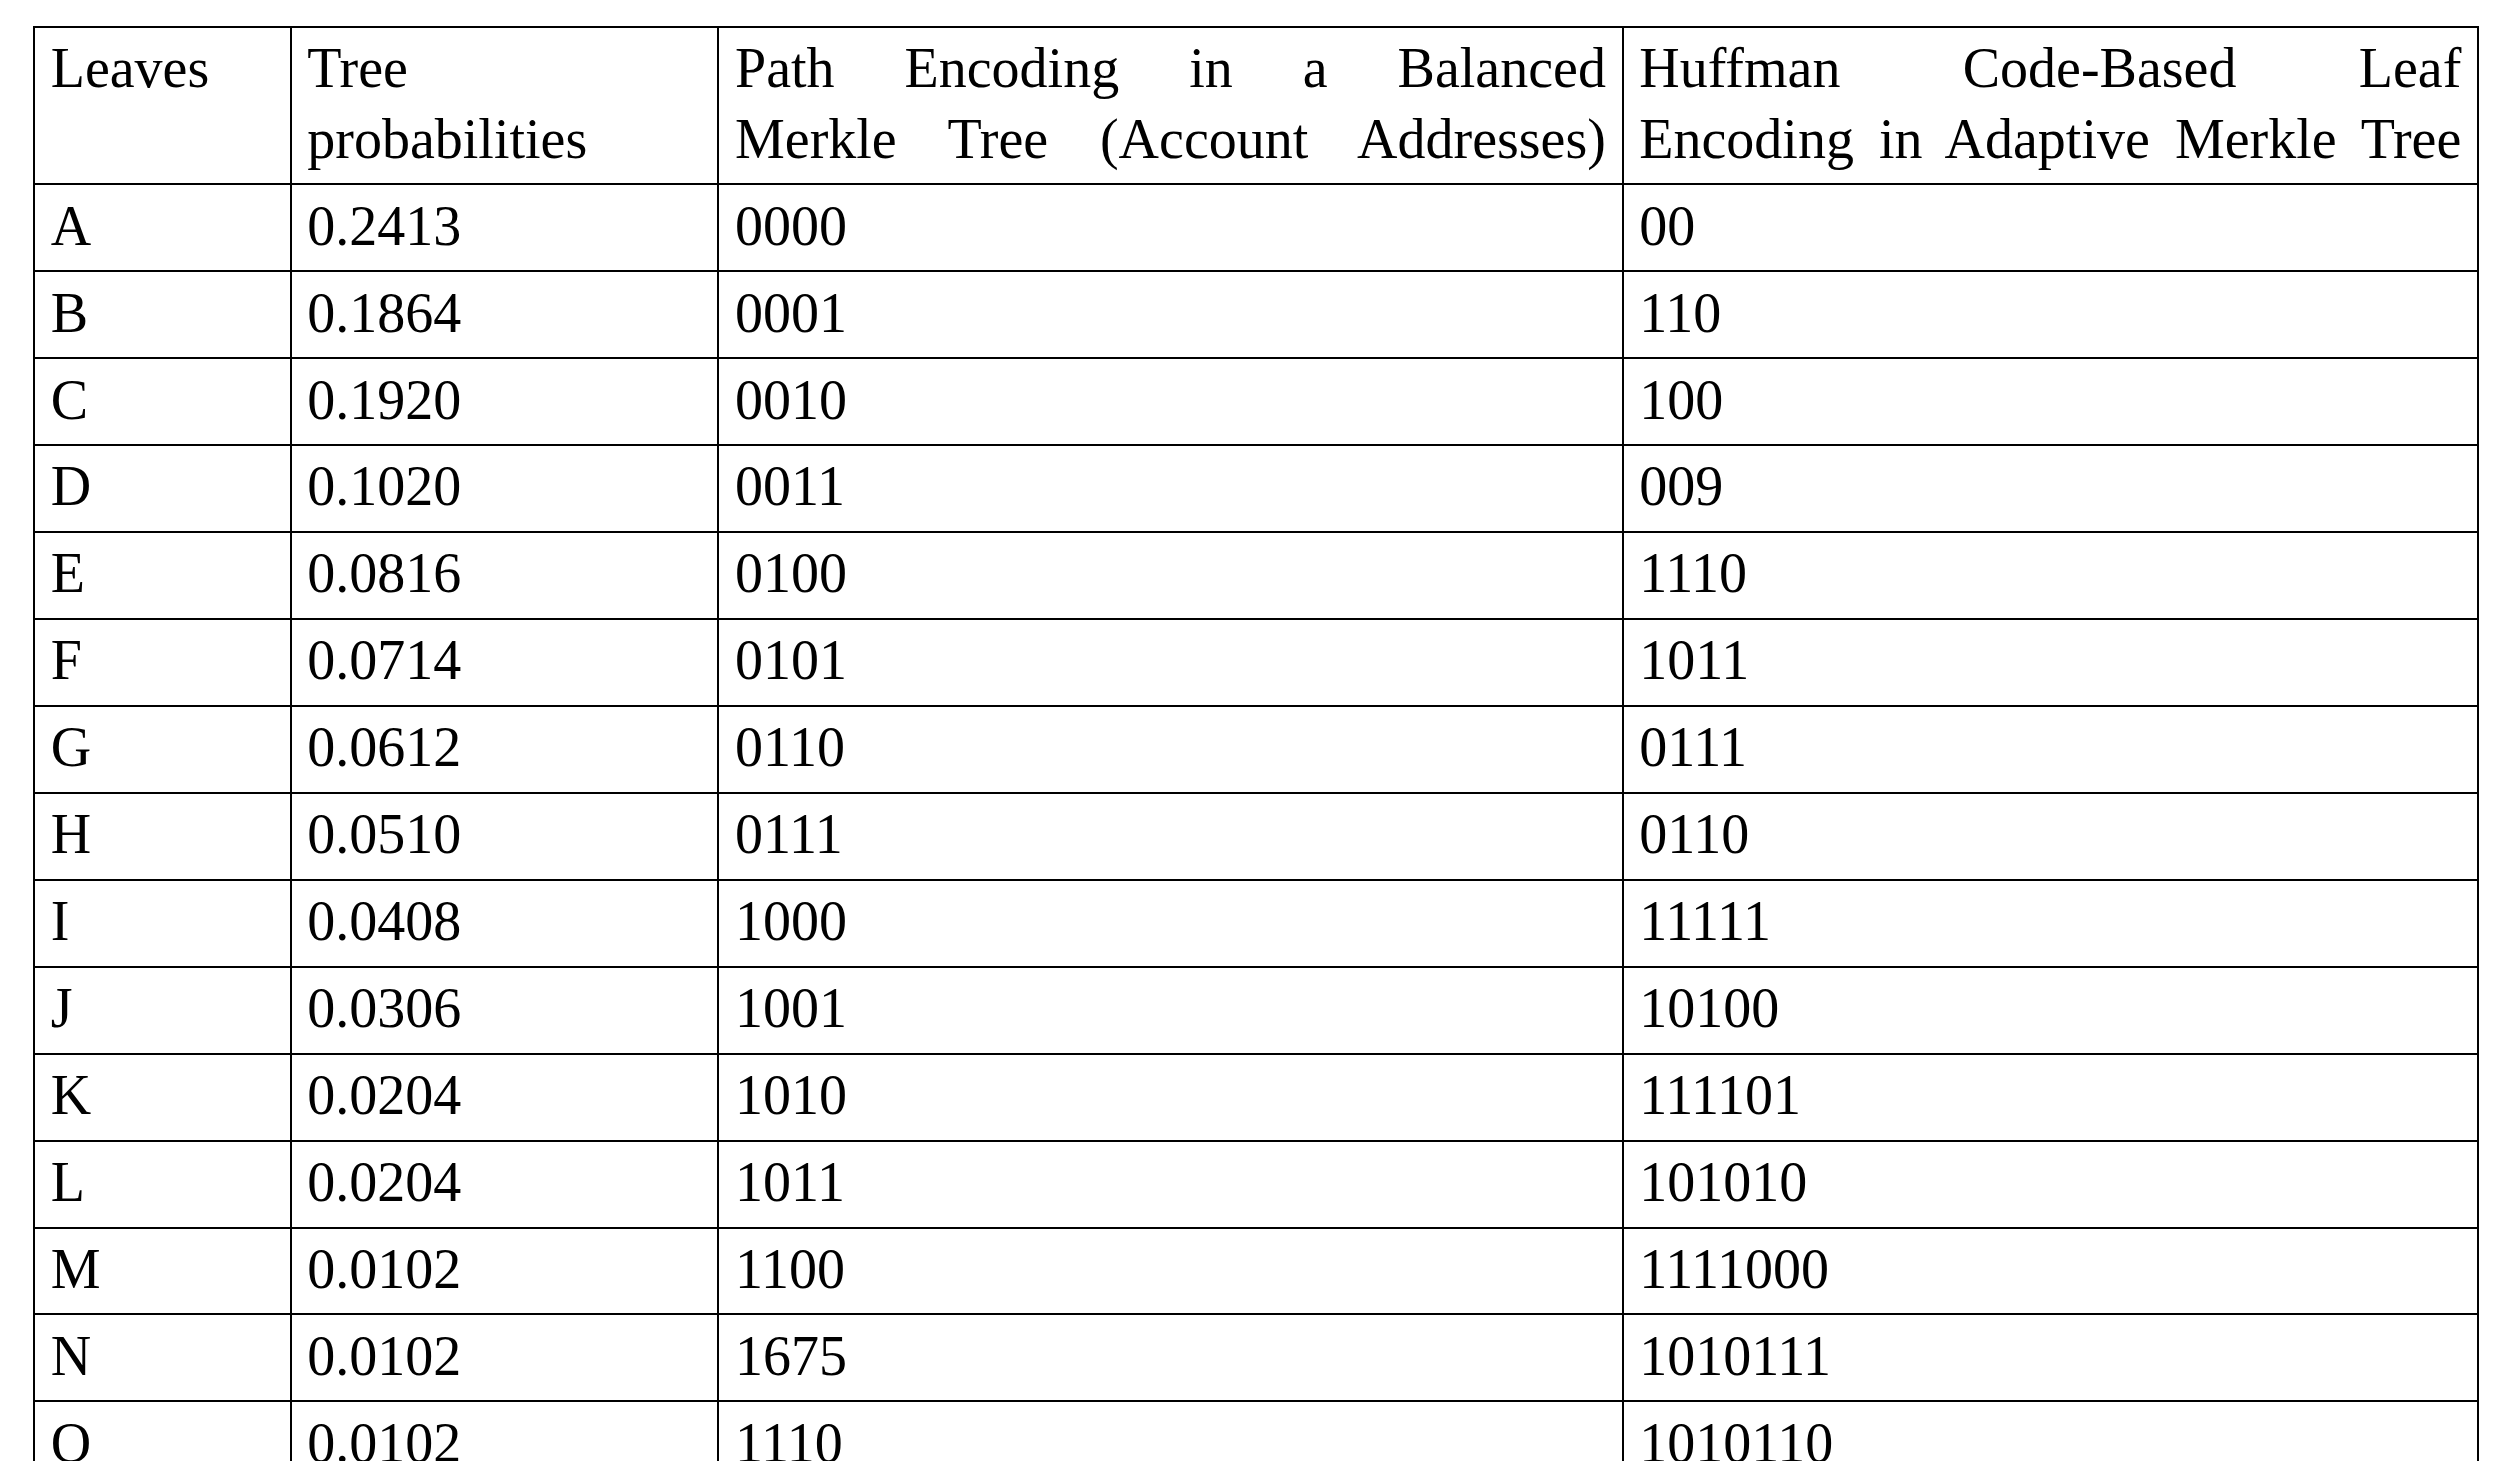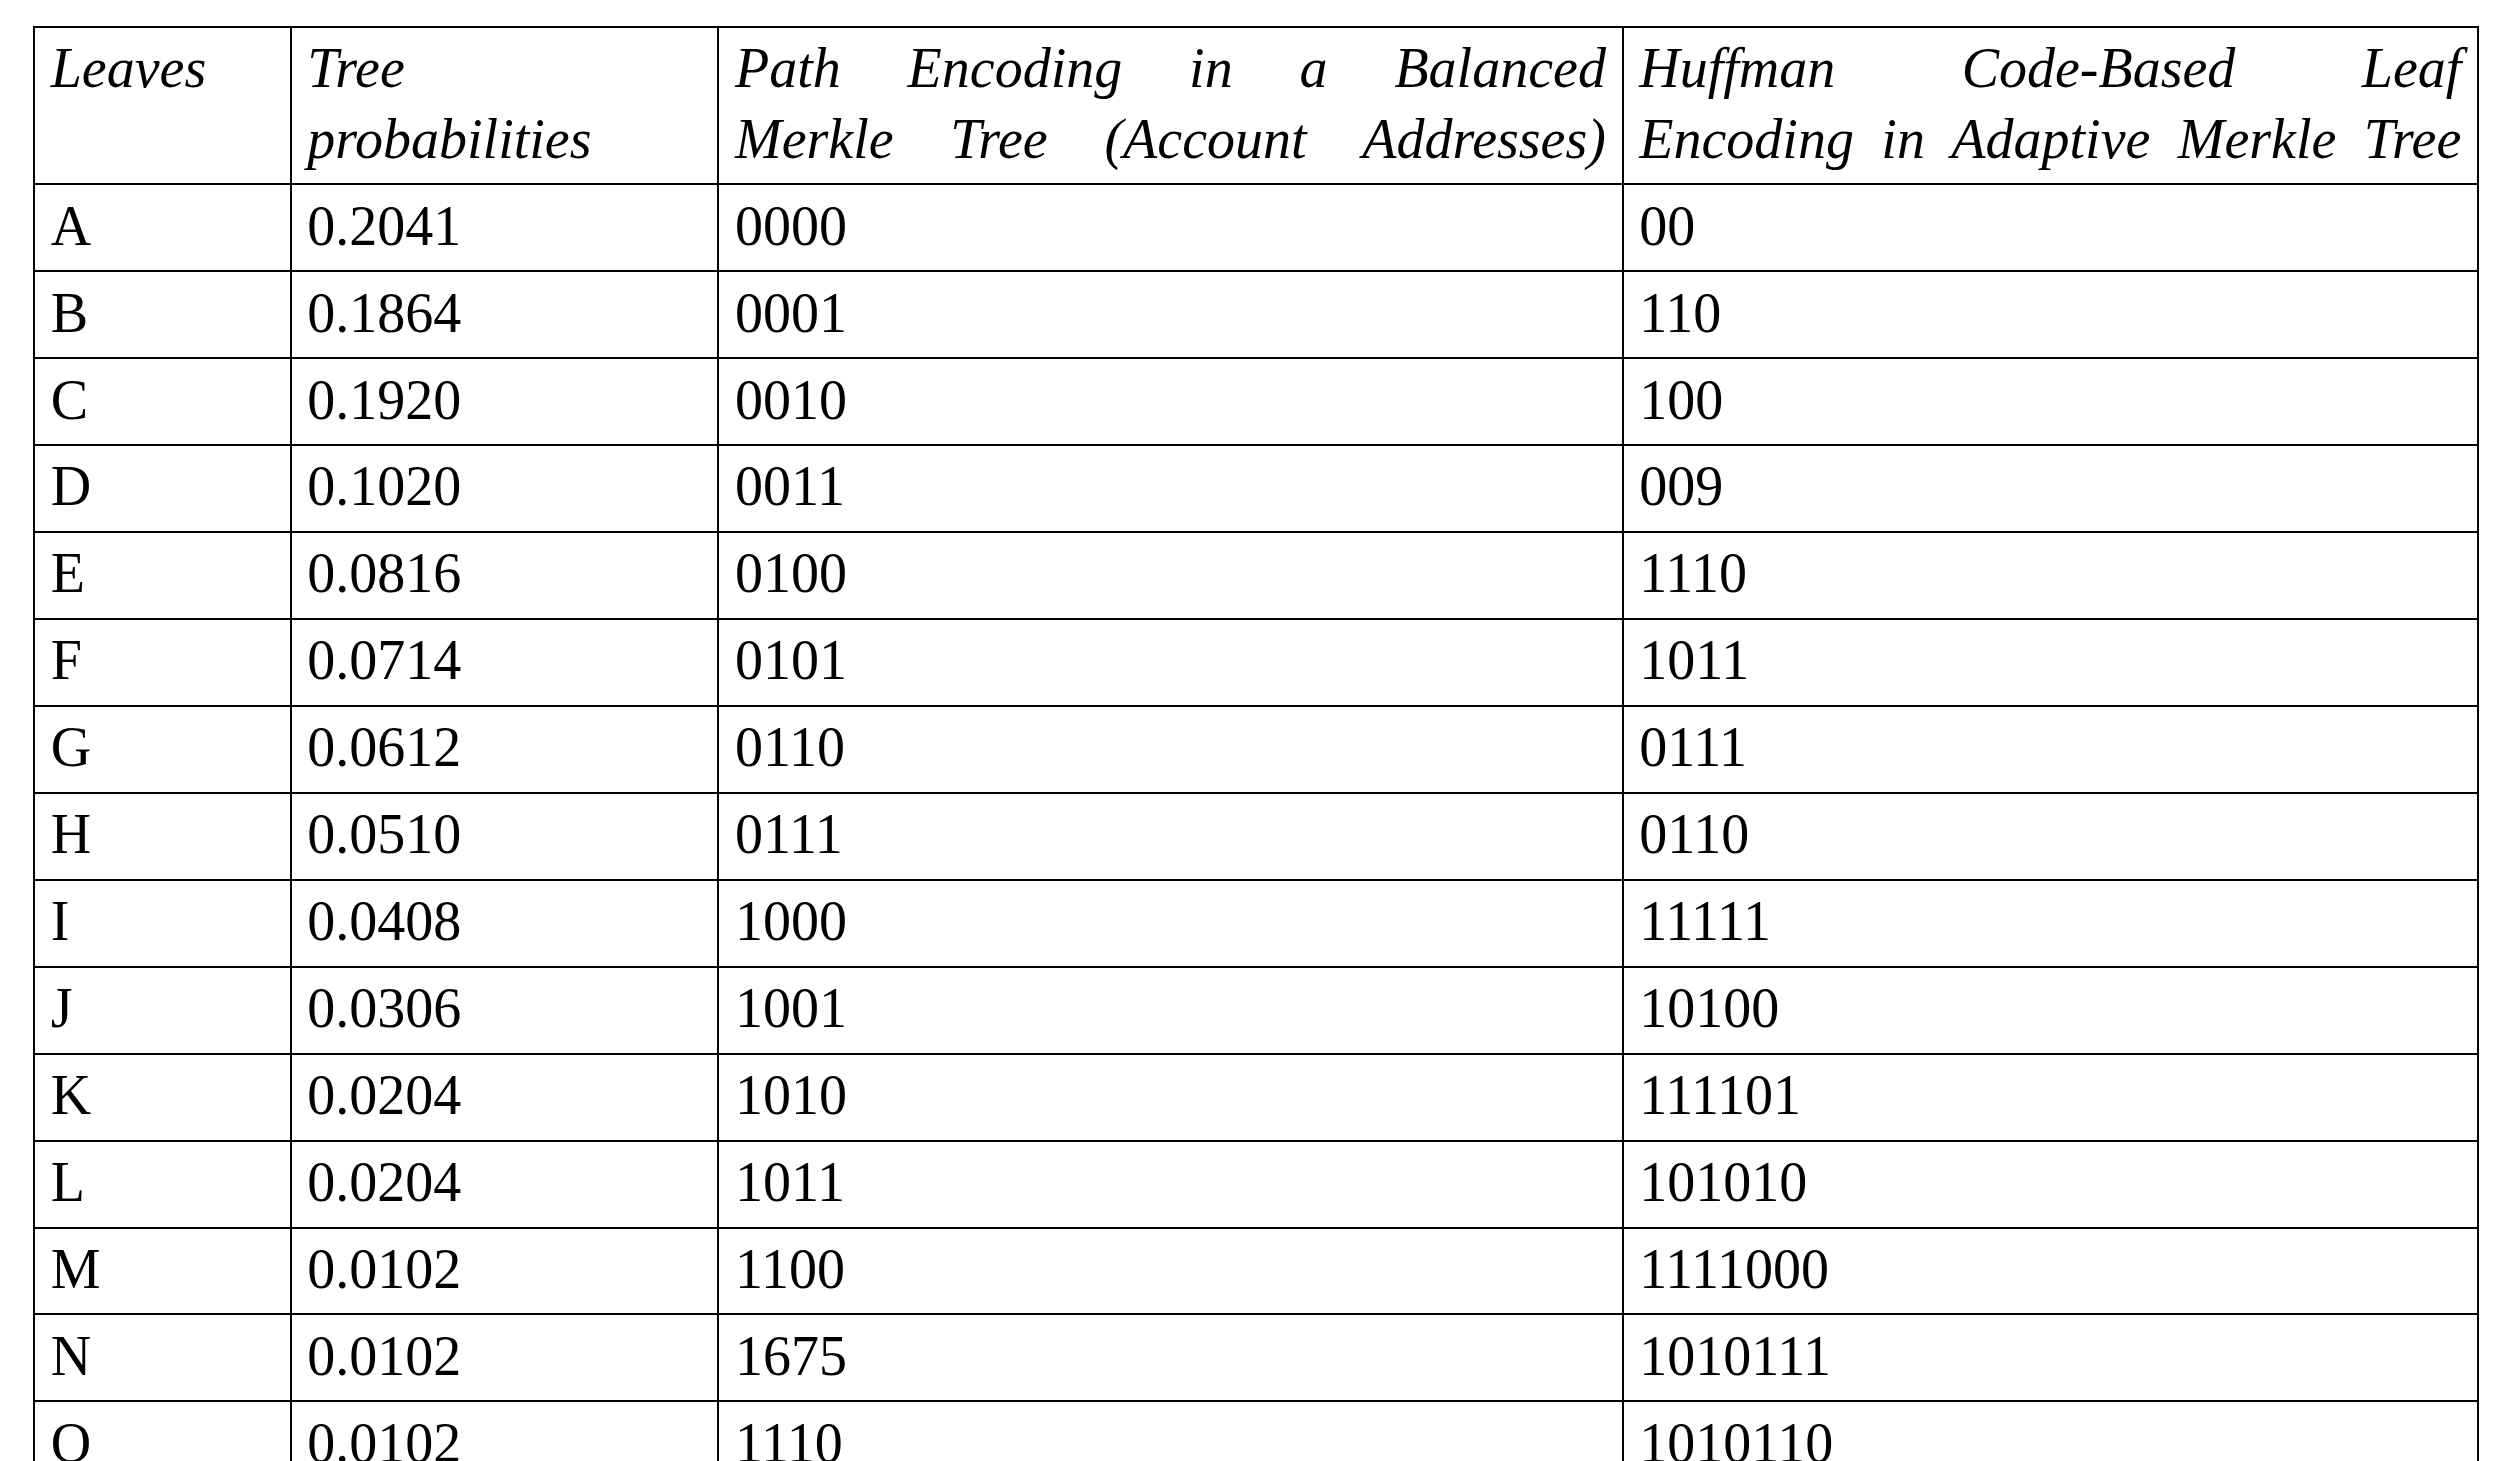--- a/index.html
+++ b/index.html
@@ -28,21 +28,20 @@
     border: 2.6px solid #000;
     padding: 5.2px 15.7px 9.2px 15.7px;
     font-size: 56px;
     line-height: 1.26;
     text-align: left;
     vertical-align: top;
     font-weight: normal;
   }
   th {
     font-weight: normal;
-    font-style: italic;
   }
   th.j {
     text-align: justify;
     text-align-last: justify;
     margin-left: 33px;
   }
 </style>
 </head>
 <body>
 
@@ -66,21 +65,21 @@
       </th>
       <th class="j">
         <span>Huffman Code-Based Leaf</span><br>
         <span>Encoding in Adaptive Merkle Tree</span>
       </th>
     </tr>
   </thead>
   <tbody id="rows">
       <tr>
         <td>A</td>
-        <td>0.2041</td>
+        <td>0.2413</td>
         <td>0000</td>
         <td>00</td>
       </tr>
       <tr>
         <td>B</td>
         <td>0.1864</td>
         <td>0001</td>
         <td>110</td>
       </tr>
       <tr>

